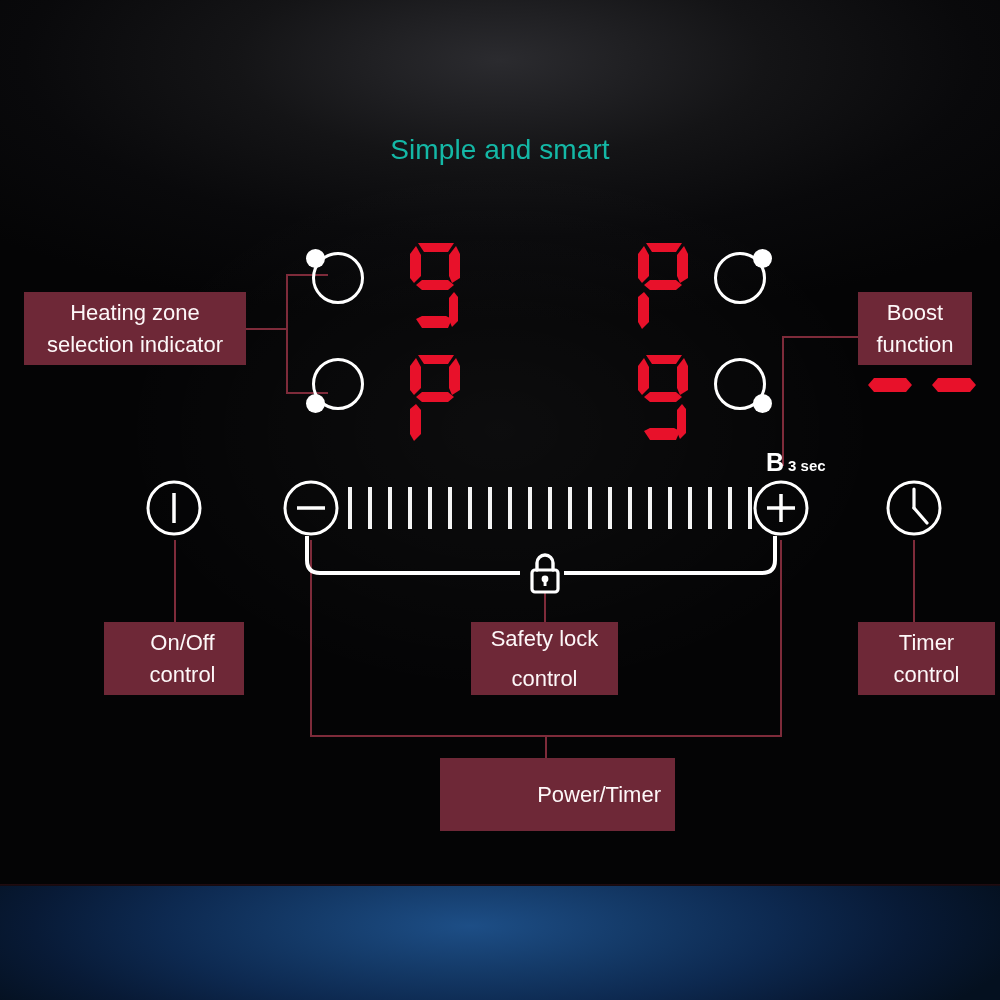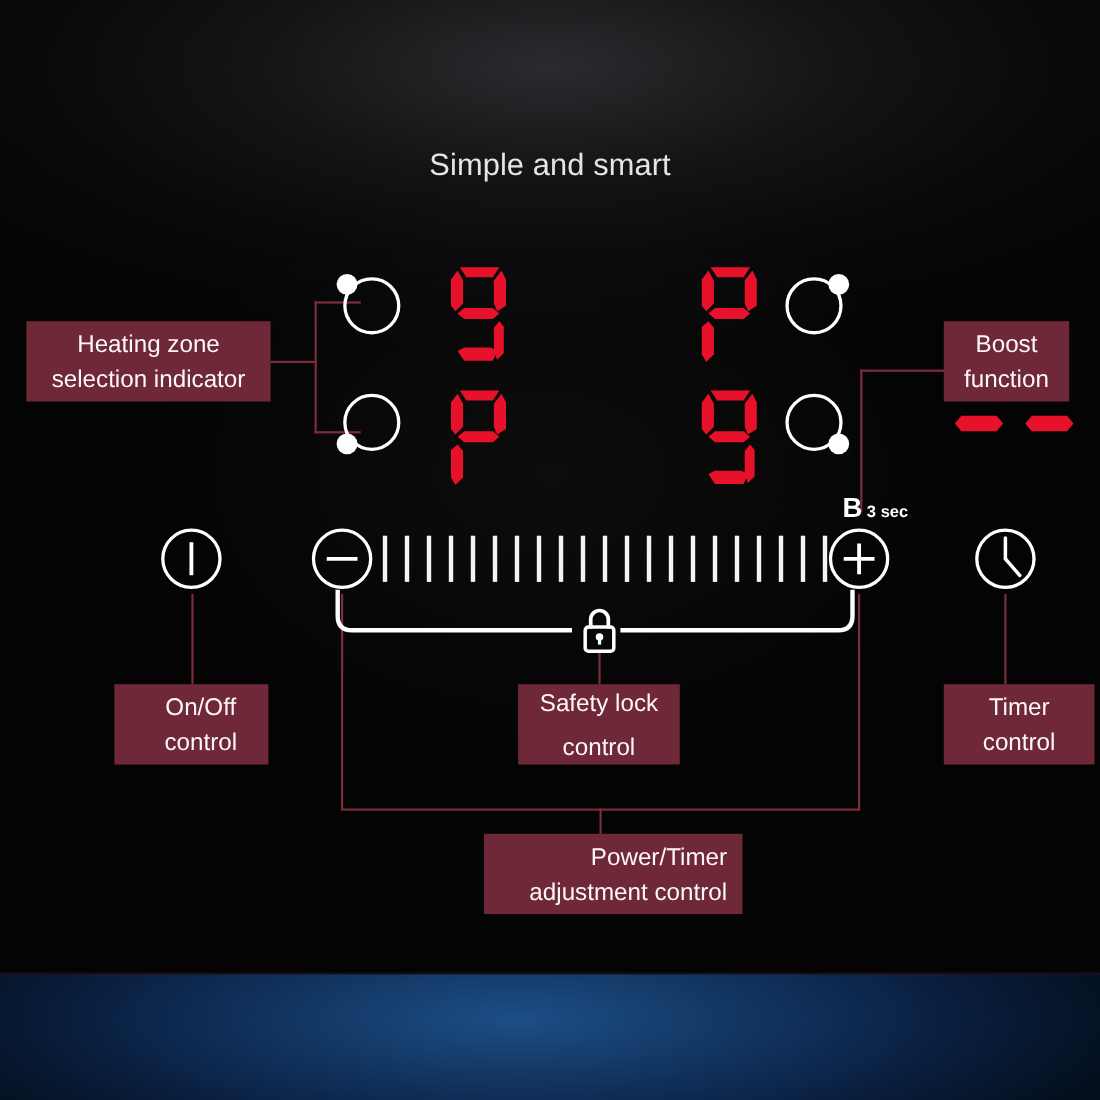--- a/index.html
+++ b/index.html
@@ -33,21 +33,21 @@
   }
 
   
   .title{
     position:absolute;left:0;top:56px;width:1000px;text-align:center;
     color:#fdfdfd;font-size:62px;font-weight:700;letter-spacing:-1.2px;
     line-height:1;
   }
   .subtitle{
     position:absolute;left:0;top:134px;width:1000px;text-align:center;
-    color:#e5e5e5;font-size:28px;font-weight:400;letter-spacing:0.1px;
+    color:#14b8a6;font-size:28px;font-weight:400;letter-spacing:0.1px;
   }
 
   
   .label-box{
     position:absolute;background:#6e2837;color:#fdf7f8;
     display:flex;flex-direction:column;align-items:center;justify-content:center;
     font-size:22px;line-height:1.42;text-align:center;
     box-sizing:border-box;padding:8px 14px;z-index:6;
   }
   .label-box span{display:block;white-space:nowrap;}
@@ -303,16 +303,15 @@
     <span>Timer</span>
     <span>control</span>
   </div>
 
   <div class="ln lnv" style="left:310px;top:540px;height:196px;"></div>
   <div class="ln lnv" style="left:780px;top:540px;height:196px;"></div>
   <div class="ln lnh" style="left:310px;top:735px;width:472px;"></div>
   <div class="ln lnv" style="left:545px;top:735px;height:24px;"></div>
   <div class="label-box" style="left:440px;top:758px;width:235px;height:73px;align-items:flex-end;">
     <span>Power/Timer</span>
-    <span>adjustment control</span>
   </div>
 
 </div>
 
 </body></html>

